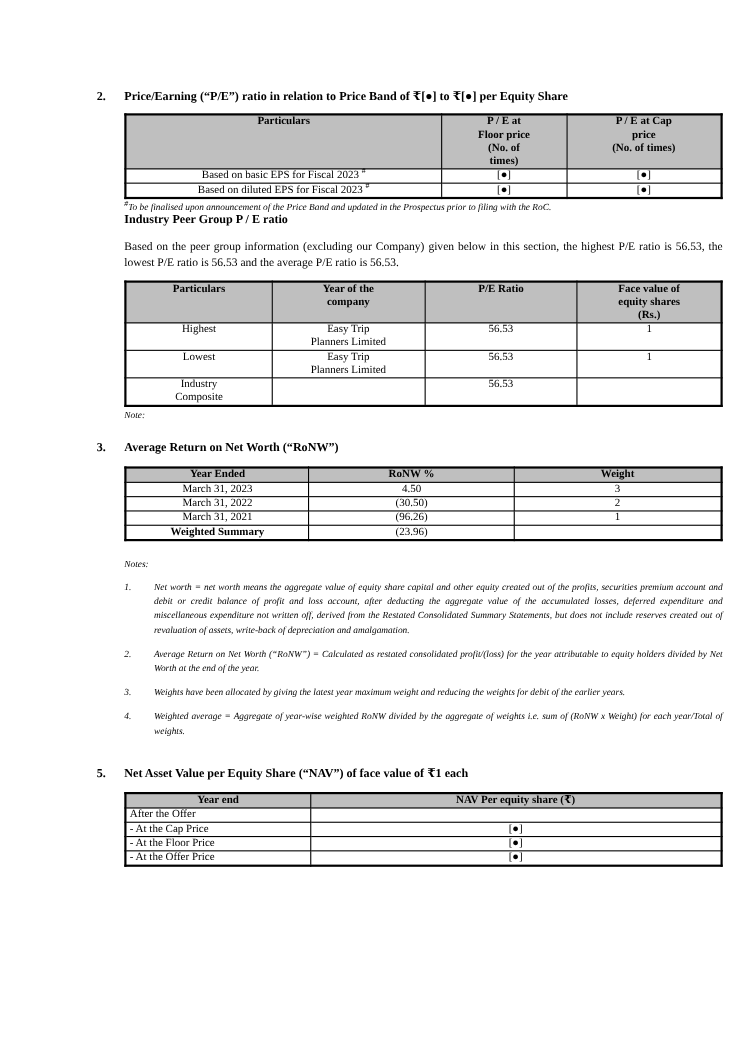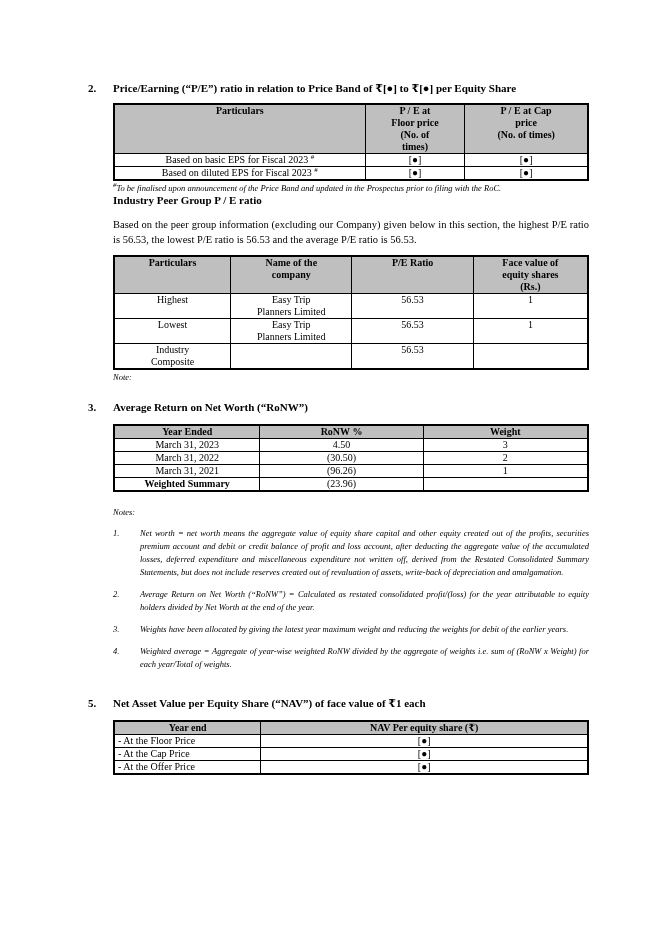--- a/index.html
+++ b/index.html
@@ -10,21 +10,21 @@
     color:#000;
     font-family:"Liberation Serif","DejaVu Serif",serif;
     overflow:hidden;
   }
   .content { position:absolute; left:88px; top:82px; width:509px; }
 
   .heading { display:flex; font-weight:bold; font-size:11px; line-height:13px; }
   .heading .num { width:25px; flex:none; }
   .subheading { margin-left:25px; font-weight:bold; font-size:11px; line-height:13px; }
 
-  .indent { margin-left:25px; width:476px; }
+  .indent { margin-left:25px; width:544px; }
 
   .para { font-size:10.5px; line-height:15px; text-align:justify; }
 
   table { border-collapse:collapse; table-layout:fixed; width:484px; font-size:10px; }
   table { border:2px solid #000; }
   th, td { border:1px solid #000; padding:0 3px; vertical-align:top; line-height:12px; text-align:center; }
   thead th { background:#bfbfbf; font-weight:bold; }
   .pre { white-space:pre-line; }
   .right { }
   .left { text-align:left; }
@@ -110,21 +110,21 @@
     <table class="indent t2 mt8">
       <colgroup>
           <col class="c1">
           <col class="c2">
           <col class="c3">
           <col class="c4">
         </colgroup>
       <thead>
         <tr>
           <th>Particulars</th>
-          <th class="pre">Name of the
+          <th class="pre">Year of the
 company</th>
           <th>P/E Ratio</th>
           <th class="pre right">Face value of
 equity shares
 (Rs.)</th>
         </tr>
       </thead>
       <tbody>
         <tr>
           <td>Highest</td>
@@ -227,25 +227,29 @@
           <col class="c2">
         </colgroup>
       <thead>
         <tr>
           <th>Year end</th>
           <th>NAV Per equity share (₹)</th>
         </tr>
       </thead>
       <tbody>
         <tr>
+          <td class="left">After the Offer</td>
+          <td></td>
+        </tr>
+        <tr>
+          <td class="left">- At the Cap Price</td>
+          <td>[●]</td>
+        </tr>
+        <tr>
           <td class="left">- At the Floor Price</td>
-          <td>[●]</td>
-        </tr>
-        <tr>
-          <td class="left">- At the Cap Price</td>
           <td>[●]</td>
         </tr>
         <tr>
           <td class="left">- At the Offer Price</td>
           <td>[●]</td>
         </tr>
       </tbody>
     </table>
 
   </div>

